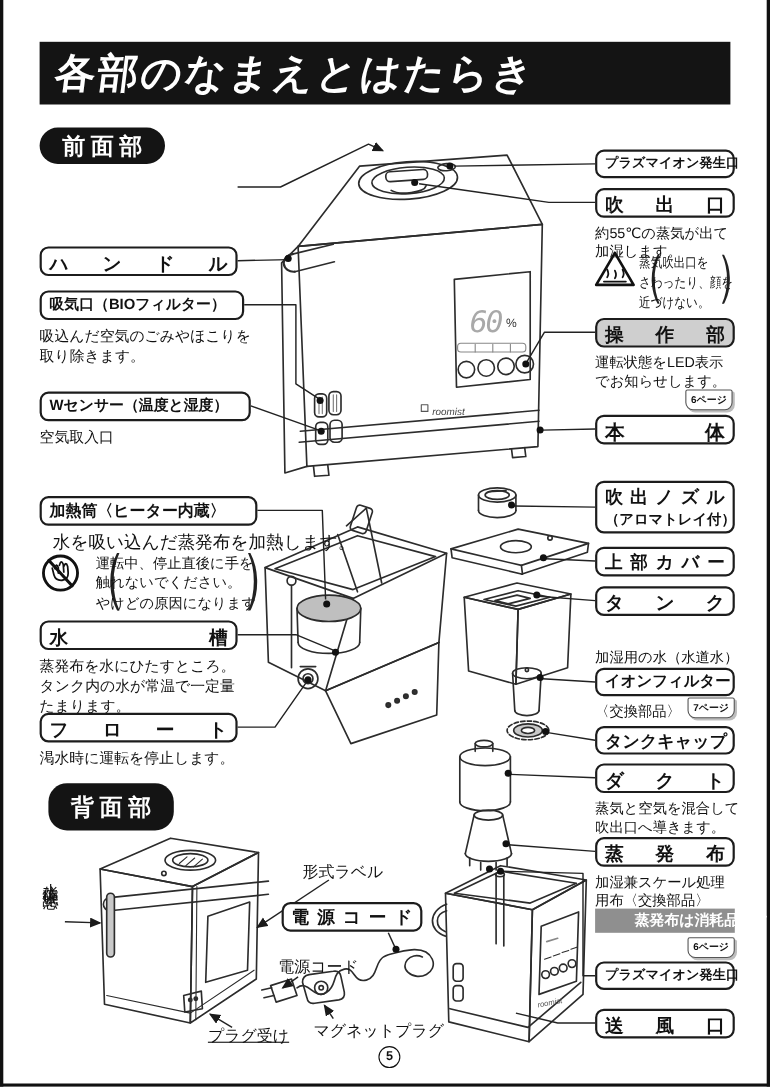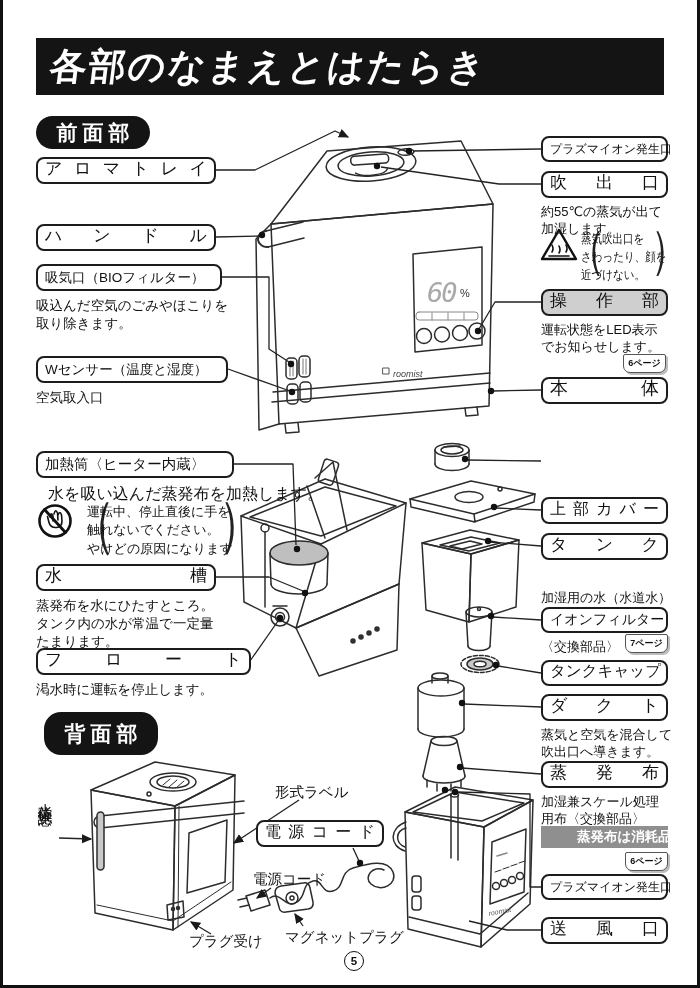--- a/index.html
+++ b/index.html
@@ -15,22 +15,22 @@
     display:flex;align-items:center;padding-left:14px;z-index:2;box-sizing:border-box;
   }
   .titlebar .t{color:#fff;font-size:37px;font-weight:900;letter-spacing:2px;transform:skewX(-7deg);}
   .badge{
     position:absolute;background:#141414;color:#fff;font-weight:900;z-index:2;
     border-radius:17px;display:flex;align-items:center;justify-content:center;
     font-size:21px;letter-spacing:5px;padding-left:5px;box-sizing:border-box;
   }
   .lbl{
     position:absolute;background:#fff;border:2px solid #1c1c1c;border-radius:8px;
-    display:flex;flex-direction:column;justify-content:flex-end;z-index:2;
-    padding:2px 7px;font-weight:normal;color:#111;box-sizing:border-box;
+    display:flex;flex-direction:column;justify-content:flex-start;z-index:2;
+    padding:2px 7px;font-weight:bold;color:#111;box-sizing:border-box;
   }
   .lbl .t{display:block;width:100%;white-space:nowrap;}
   .just .t{text-align:justify;text-align-last:justify;}
   .ctr .t{text-align:center;}
   .graybg{background:#cfcfcf;}
   .desc{position:absolute;font-size:13.5px;line-height:1.34;color:#111;z-index:2;}
   .desc .ln{display:block;white-space:nowrap;}
   .plain{position:absolute;font-size:14.5px;color:#111;z-index:2;white-space:nowrap;}
   .vtext{position:absolute;writing-mode:vertical-rl;font-size:14.5px;letter-spacing:2px;z-index:2;}
   .pageref{
@@ -271,23 +271,20 @@
   </svg>
 
   <div class="titlebar">
     <span class="t">各部のなまえとはたらき</span>
   </div>
 
   <div class="badge" style="left:33px;top:116px;width:114px;height:33px;">
     <span>前面部</span>
   </div>
 
-  <div class="lbl just" style="left:33px;top:157px;width:180px;height:27px;font-size:17px;">
-      <span class="t">アロマトレイ</span>
-    </div>
   <div class="lbl just" style="left:33px;top:224px;width:180px;height:27px;font-size:17px;">
       <span class="t">ハンドル</span>
     </div>
   <div class="lbl" style="left:33px;top:264px;width:186px;height:27px;font-size:13.5px;">
       <span class="t">吸気口（BIOフィルター）</span>
     </div>
   <div class="desc" style="left:33px;top:297px;">
     <span class="ln">吸込んだ空気のごみやほこりを</span>
       <span class="ln">取り除きます。</span>
   </div>
@@ -311,38 +308,38 @@
   </div>
   <span class="bigparen" style="left:216px;top:500px;">）</span>
   <div class="lbl just" style="left:33px;top:564px;width:180px;height:27px;font-size:17px;">
       <span class="t">水槽</span>
     </div>
   <div class="desc" style="left:33px;top:597px;">
     <span class="ln">蒸発布を水にひたすところ。</span>
       <span class="ln">タンク内の水が常温で一定量</span>
       <span class="ln">たまります。</span>
   </div>
-  <div class="lbl just" style="left:33px;top:648px;width:215px;height:27px;font-size:17px;">
+  <div class="lbl just" style="left:33px;top:648px;width:180px;height:27px;font-size:17px;">
       <span class="t">フロート</span>
     </div>
   <div class="desc" style="left:33px;top:681px;">
     <span class="ln">渇水時に運転を停止します。</span>
   </div>
 
   <div class="badge" style="left:41px;top:712px;width:114px;height:43px;">
     <span>背面部</span>
   </div>
 
   <div class="vtext" style="left:32px;top:792px;"><span>水位確認窓</span></div>
   <div class="plain" style="left:272px;top:783px;"><span>形式ラベル</span></div>
   <div class="lbl just" style="left:253px;top:820px;width:128px;height:27px;font-size:16px;">
       <span class="t">電源コード</span>
     </div>
   <div class="plain" style="left:250px;top:870px;"><span>電源コード</span></div>
-  <div class="plain" style="left:186px;top:932px;"><span>プラグ受け</span></div>
+  <div class="plain" style="left:186px;top:932px;text-decoration:underline;"><span>プラグ受け</span></div>
   <div class="plain" style="left:282px;top:928px;"><span>マグネットプラグ</span></div>
 
   <div class="lbl ctr" style="left:538px;top:136px;width:127px;height:26px;font-size:12px;">
       <span class="t">プラズマイオン発生口</span>
     </div>
   <div class="lbl just" style="left:538px;top:171px;width:127px;height:27px;font-size:17px;">
       <span class="t">吹出口</span>
     </div>
   <div class="desc" style="left:538px;top:203px;font-size:13px;">
     <span class="ln">約55℃の蒸気が出て</span>
@@ -361,20 +358,24 @@
   <div class="desc" style="left:538px;top:321px;font-size:13px;">
     <span class="ln">運転状態をLED表示</span>
       <span class="ln">でお知らせします。</span>
   </div>
   <div class="pageref" style="left:620px;top:354px;">
       <span>6ページ</span>
     </div>
   <div class="lbl just" style="left:538px;top:377px;width:127px;height:27px;font-size:18px;">
       <span class="t">本体</span>
     </div>
+  <div class="lbl just" style="left:538px;top:437px;width:127px;height:48px;">
+    <span class="t" style="font-size:16.5px;">吹出ノズル</span>
+    <span class="t" style="font-size:13px;">（アロマトレイ付）</span>
+  </div>
   <div class="lbl just" style="left:538px;top:497px;width:127px;height:27px;font-size:16px;">
       <span class="t">上部カバー</span>
     </div>
   <div class="lbl just" style="left:538px;top:533px;width:127px;height:27px;font-size:17px;">
       <span class="t">タンク</span>
     </div>
   <div class="desc" style="left:538px;top:565px;font-size:13px;margin-top:24px;">
     <span class="ln">加湿用の水（水道水）</span>
       <span class="ln">を入れます。</span>
   </div>

